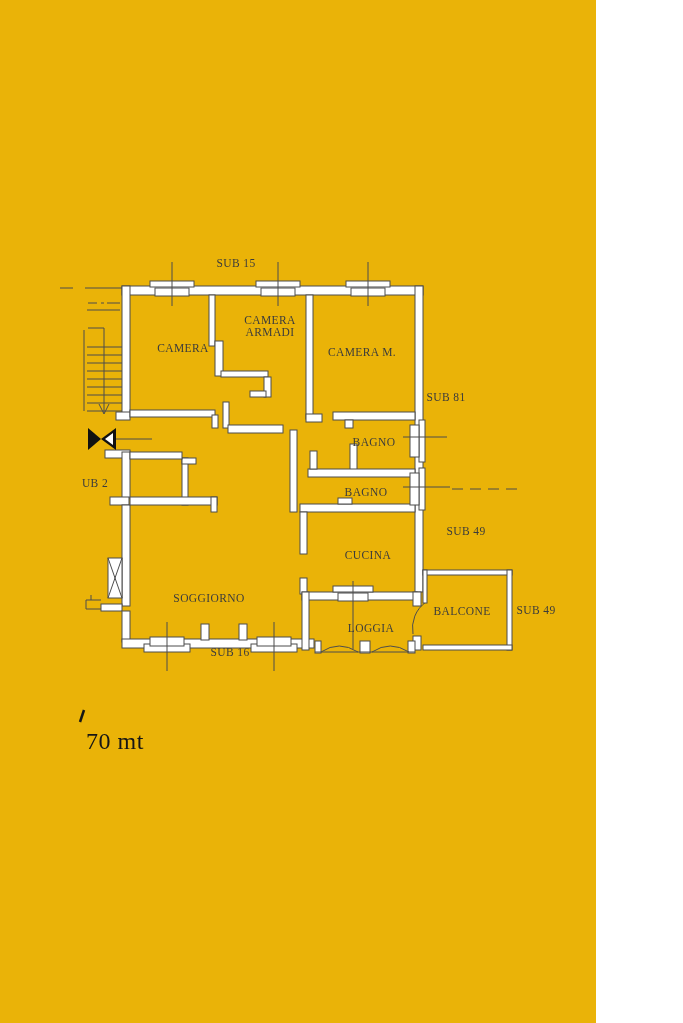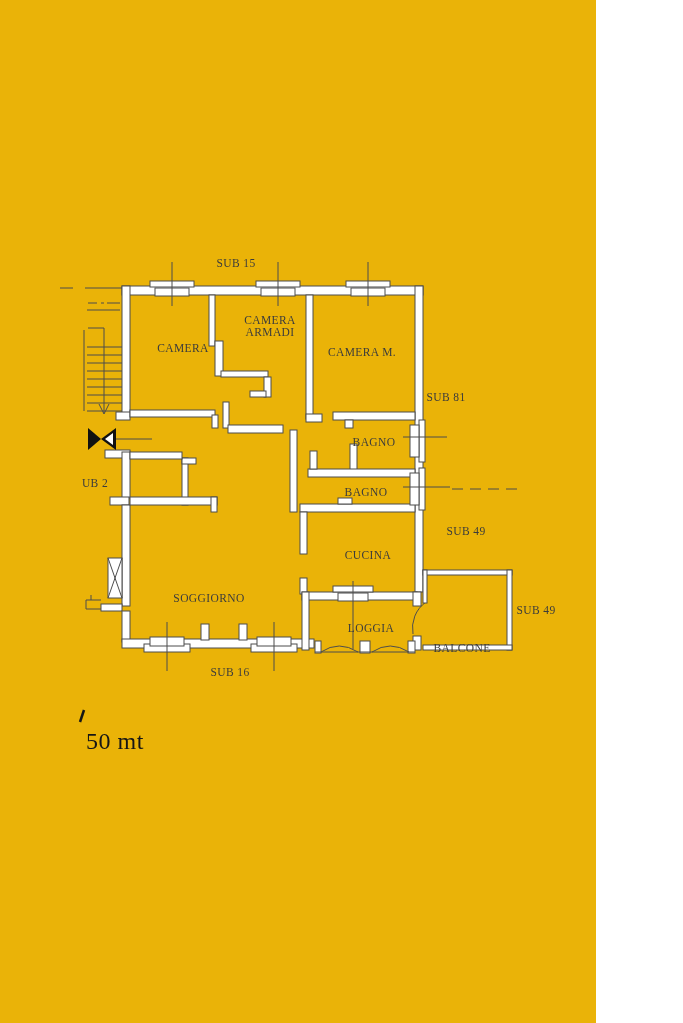--- a/index.html
+++ b/index.html
@@ -195,18 +195,18 @@
 ARMADI</div>
   <div class="lbl" style="left:362px;top:352px;">CAMERA M.</div>
   <div class="lbl" style="left:446px;top:397px;">SUB 81</div>
   <div class="lbl" style="left:374px;top:442px;">BAGNO</div>
   <div class="lbl" style="left:366px;top:492px;">BAGNO</div>
   <div class="lbl" style="left:95px;top:483px;text-align:center;">UB 2</div>
   <div class="lbl" style="left:466px;top:531px;">SUB 49</div>
   <div class="lbl" style="left:368px;top:555px;">CUCINA</div>
   <div class="lbl" style="left:209px;top:598px;">SOGGIORNO</div>
   <div class="lbl" style="left:361px;top:628px;padding-left:20px;">LOGGIA</div>
-  <div class="lbl" style="left:462px;top:611px;margin-top:37px;">BALCONE</div>
+  <div class="lbl" style="left:462px;top:611px;">BALCONE</div>
   <div class="lbl" style="left:536px;top:610px;">SUB 49</div>
-  <div class="lbl" style="left:230px;top:672px;">SUB 16</div>
-
-  <div class="subtitle">50 mt</div>
+  <div class="lbl" style="left:230px;top:652px;">SUB 16</div>
+
+  <div class="subtitle">70 mt</div>
 </div>
 
 </body></html>

